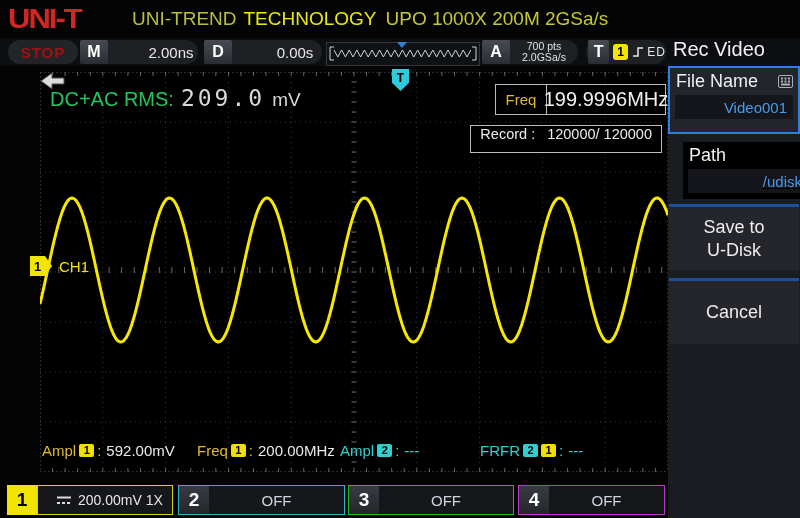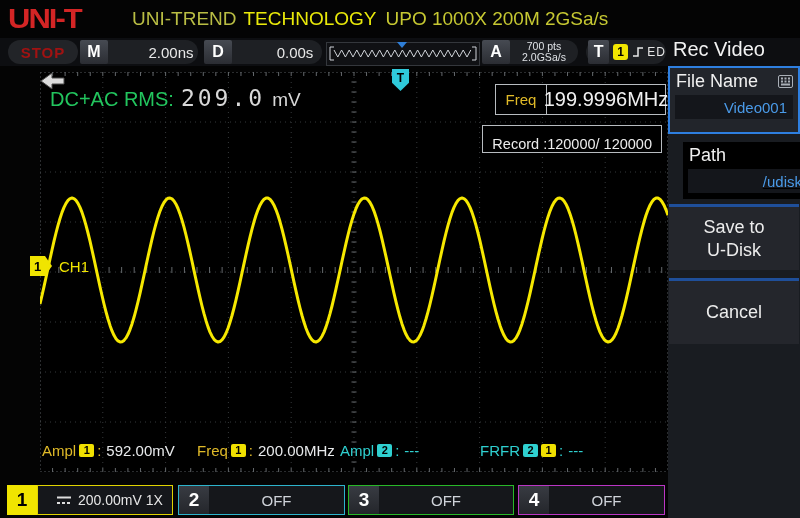--- a/index.html
+++ b/index.html
@@ -36,21 +36,21 @@
   .plot svg{position:absolute;left:0;top:0;}
   .rms{position:absolute;left:10px;top:13px;display:flex;align-items:baseline;gap:7px;}
   .rmslabel{color:#22c55e;font-size:20px;}
   .rmsval{color:#d8d8d8;font-size:23px;font-family:"DejaVu Sans Mono",monospace;letter-spacing:3px;}
   .rmsunit{color:#d8d8d8;font-size:19px;}
   .freqbox{position:absolute;right:2px;top:12px;height:29px;border:1px solid #b8bcc0;display:flex;background:#000;}
   .freqlabel{width:50px;display:flex;align-items:center;justify-content:center;color:#e0ba28;
              font-size:15px;border-right:1px solid #b8bcc0;}
   .freqval{width:118px;display:flex;align-items:center;justify-content:center;color:#f0f0f0;font-size:20px;}
   .recordbox{position:absolute;right:6px;top:53px;height:26px;border:1px solid #b8bcc0;display:flex;
-             align-items:flex-end;padding:0 9px;gap:0;color:#ececec;font-size:14.5px;background:#000;}
+             align-items:flex-start;padding:0 9px;gap:12px;color:#ececec;font-size:14.5px;background:#000;}
   .ch1tag{position:absolute;left:-10px;top:184px;width:22px;height:20px;background:#f0e400;
           clip-path:polygon(0 0,68% 0,100% 50%,68% 100%,0 100%);color:#000;font-weight:bold;
           font-size:13px;display:flex;align-items:center;padding-left:4px;box-sizing:border-box;}
   .ch1lbl{position:absolute;left:19px;top:186px;color:#f0e400;font-size:15px;}
   .trigT{position:absolute;left:352px;top:-3px;width:17px;height:22px;background:#2fcadb;
          clip-path:polygon(0 0,100% 0,100% 62%,50% 100%,0 62%);color:#000;font-weight:bold;
          font-size:12px;display:flex;justify-content:center;padding-top:2px;box-sizing:border-box;}
   .cursor{position:absolute;left:601px;top:182px;}
   .measrow .meas{position:absolute;top:369px;height:18px;display:flex;align-items:center;gap:3px;font-size:15px;white-space:nowrap;}
   .lab-y{color:#e0ba28;} .lab-c{color:#2fd0d0;}

